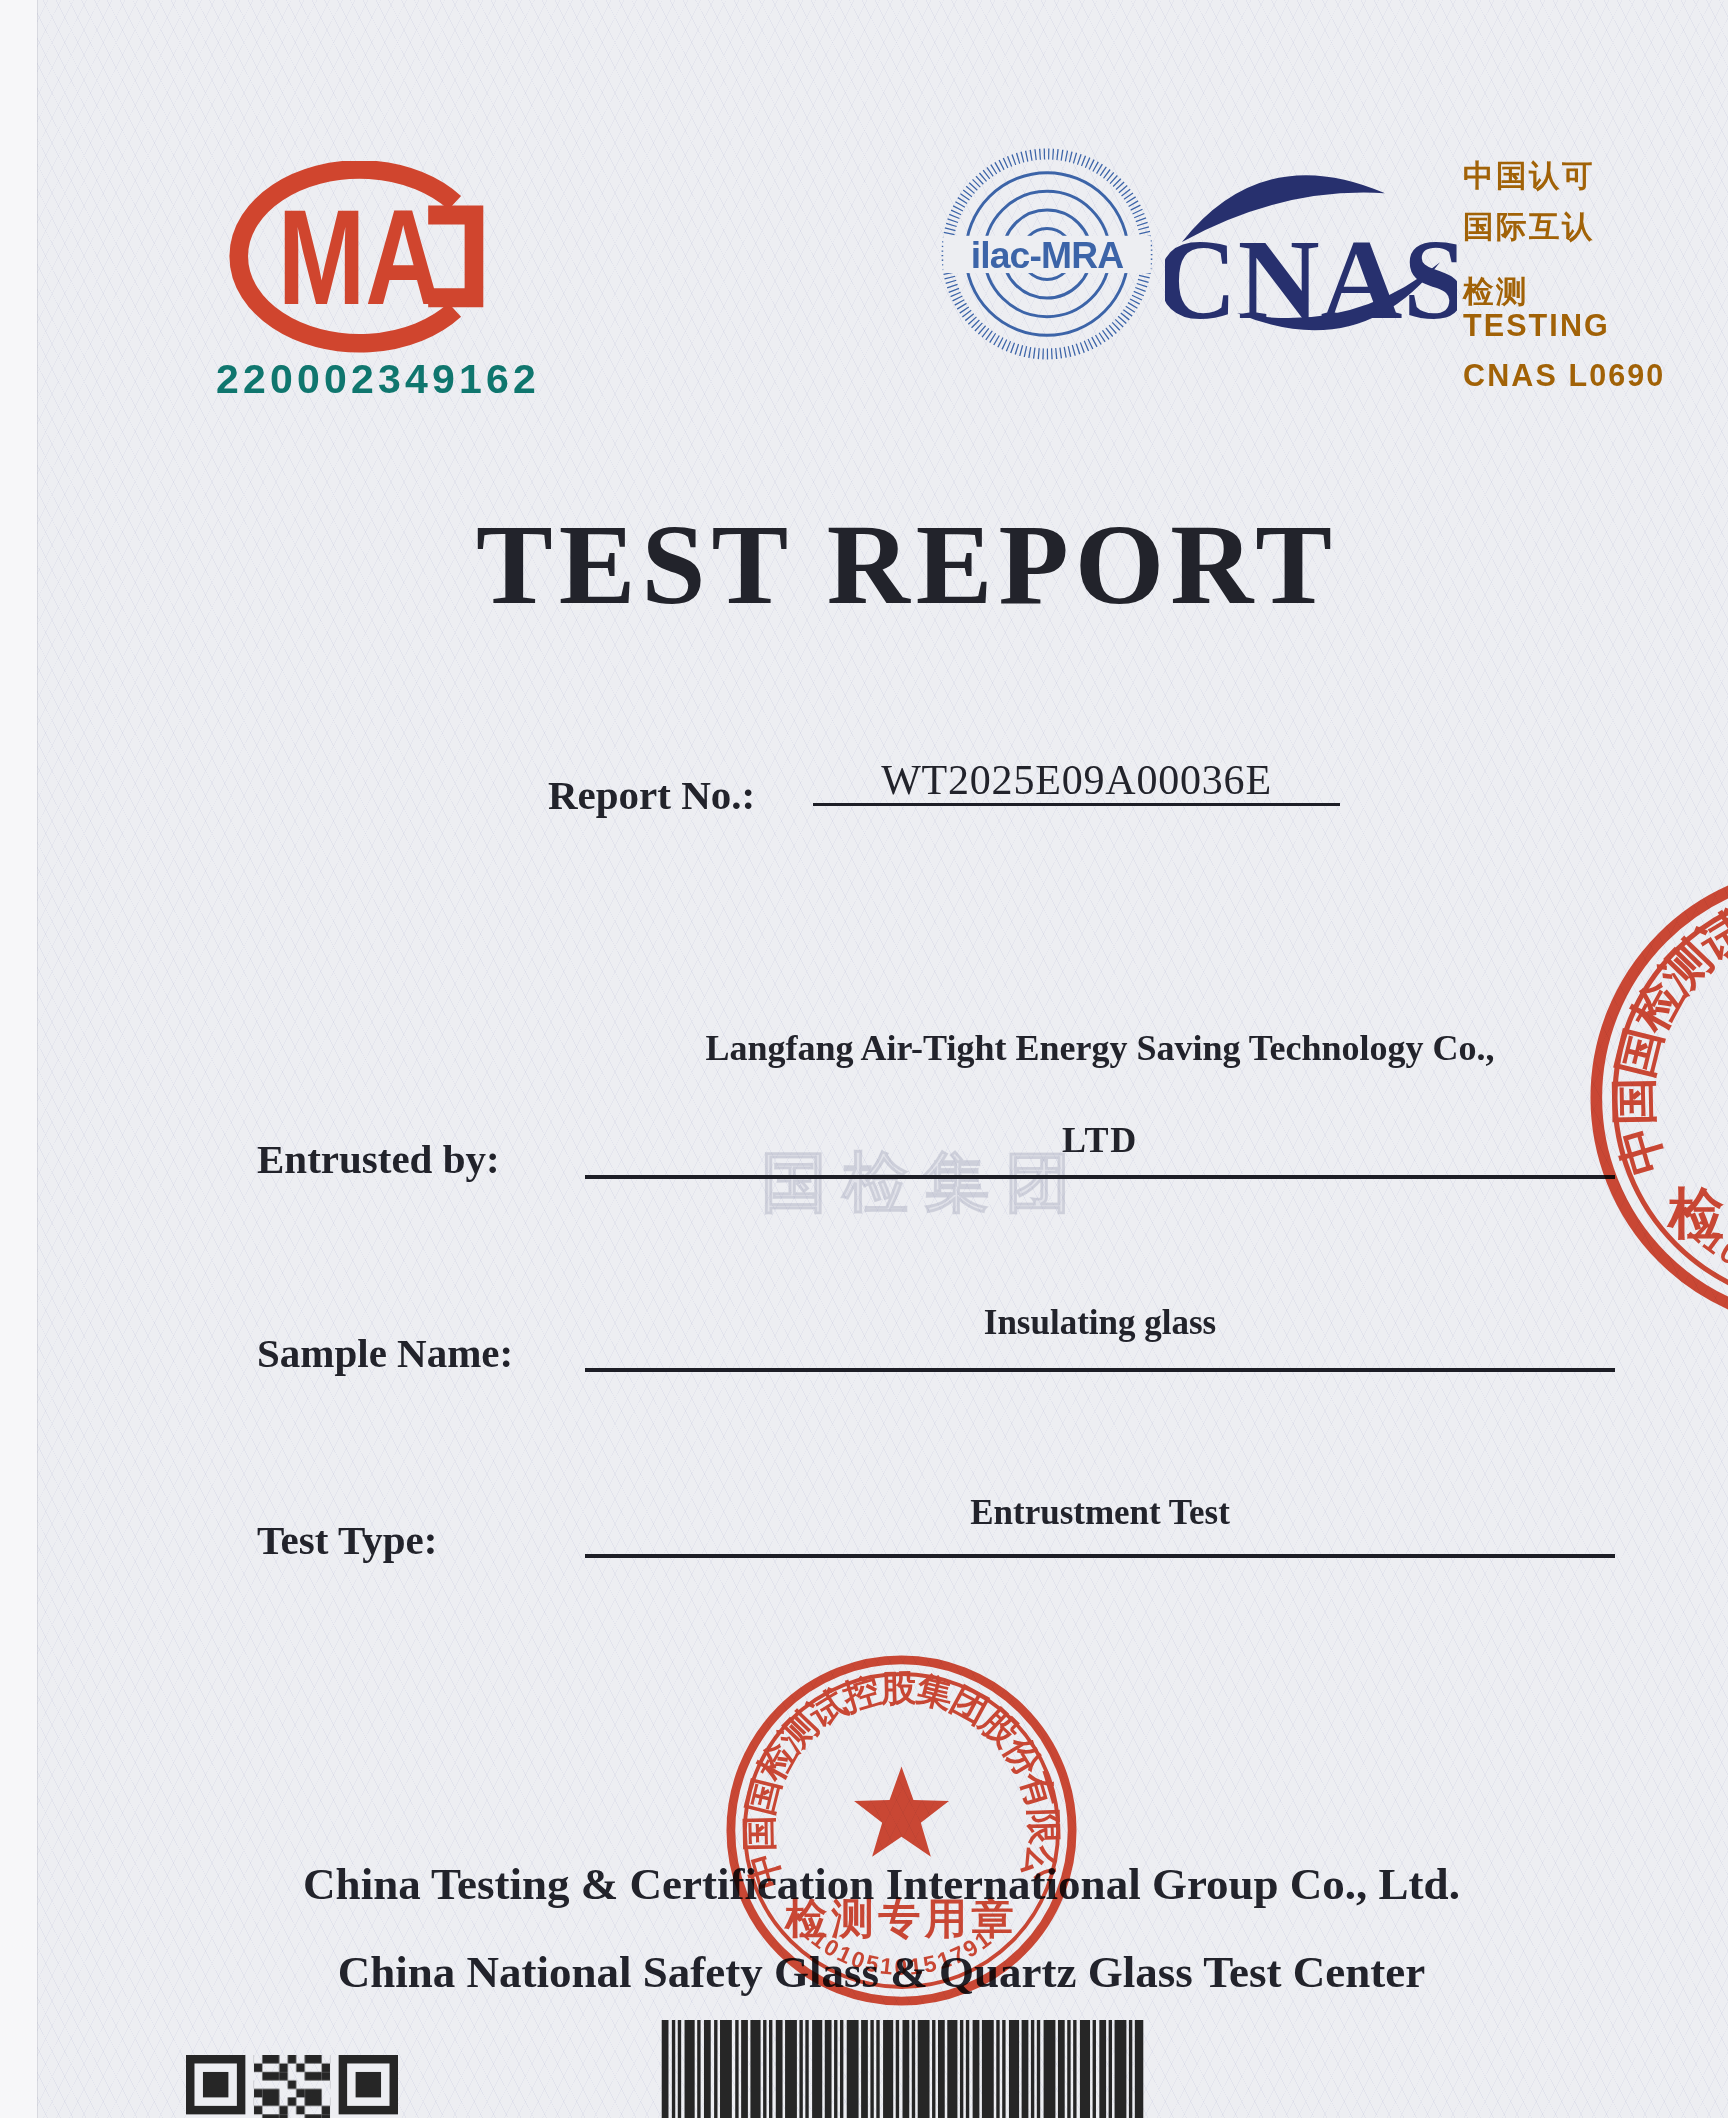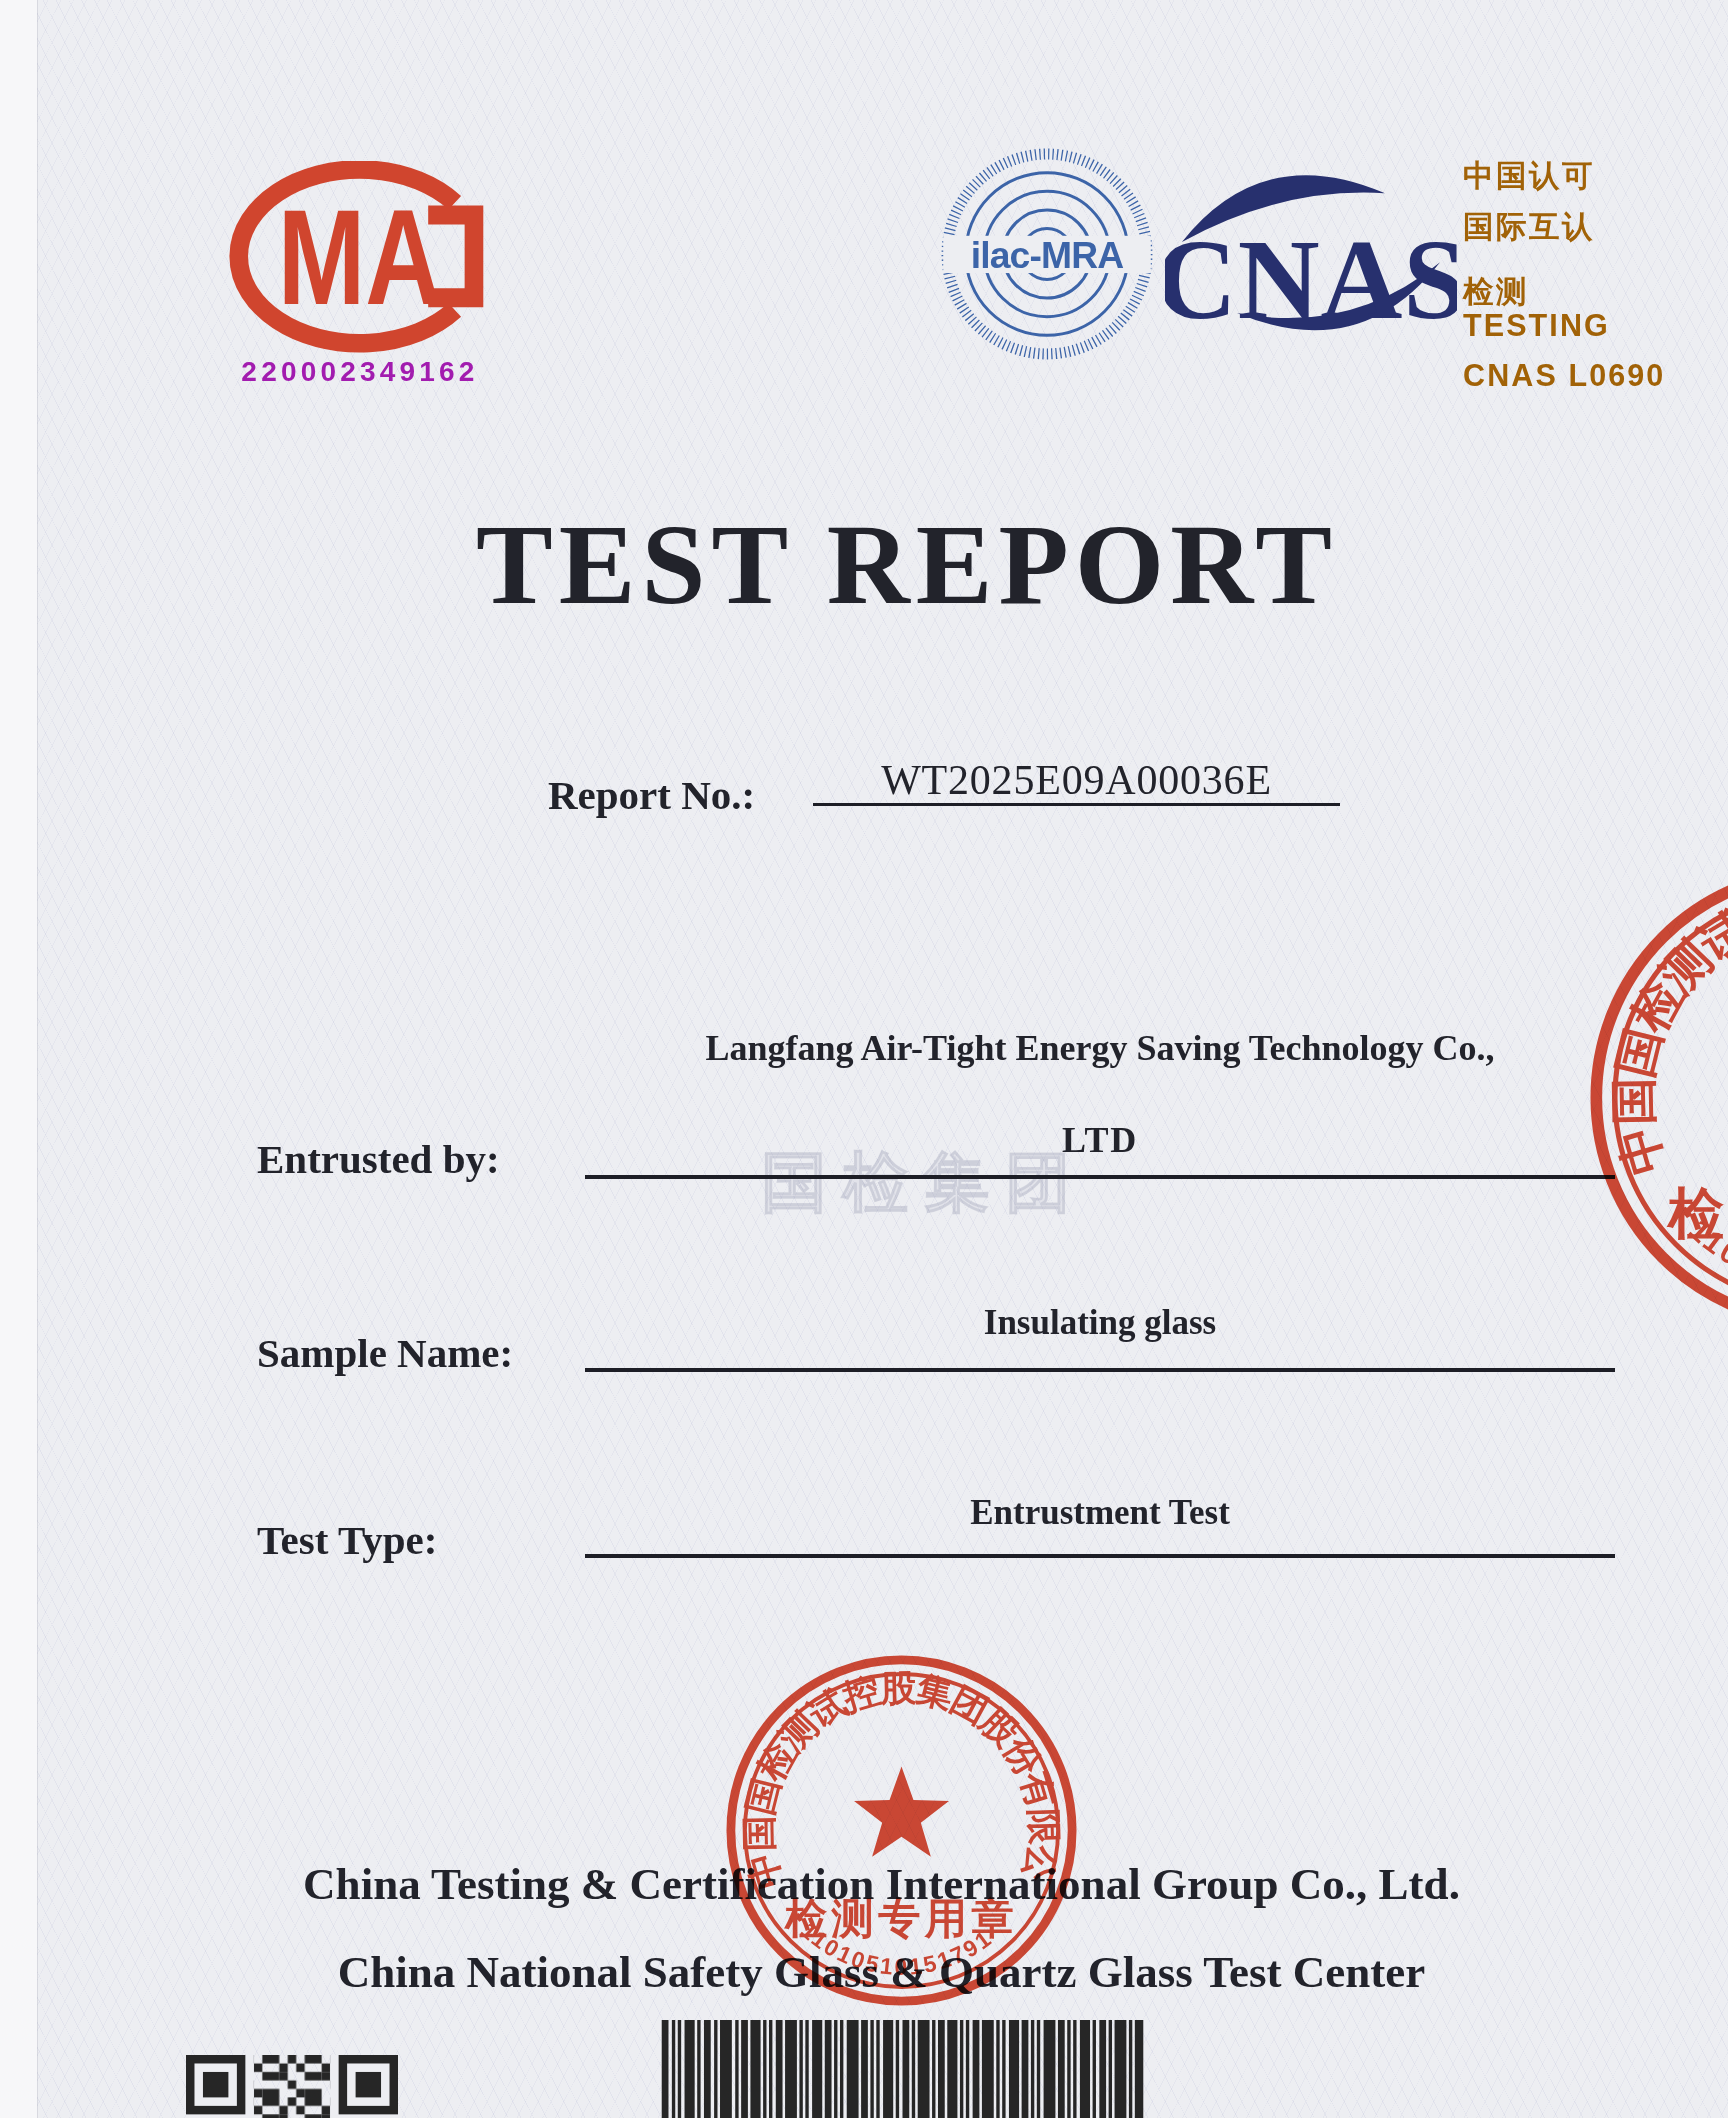--- a/index.html
+++ b/index.html
@@ -38,21 +38,21 @@
     -webkit-text-stroke:0.8px rgba(148,152,175,.32);
     letter-spacing:-2.5px; white-space:nowrap;
   }
   .ghost-cn{letter-spacing:15.3px;-webkit-text-stroke:0.8px rgba(148,152,175,.26);color:rgba(175,179,198,.18);}
 
   .stamp{mix-blend-mode:multiply;opacity:.96;z-index:5;}
 
   .accr-line-cn{font-size:30.5px;letter-spacing:2.5px;font-weight:bold;font-family:"Liberation Sans",sans-serif;}
   .accr-line-en{font-size:30.5px;letter-spacing:2.1px;font-weight:bold;font-family:"Liberation Sans",sans-serif;}
 
-  .cma-num{font-family:"Liberation Sans",sans-serif;font-size:28px;letter-spacing:4.2px;color:#a21caf;font-weight:bold;}
+  .cma-num{font-family:"Liberation Sans",sans-serif;font-size:41px;letter-spacing:4.2px;color:#0f766e;font-weight:bold;}
 </style>
 </head>
 <body>
 
 <div class="page">
 
   <svg width="0" height="0" style="position:absolute" aria-hidden="true">
     <defs>
       <path id="stamp-arc-top" d="M -67.6 30.1 A 74 74 0 1 1 67.6 30.1" fill="none"></path>
       <path id="stamp-arc-bottom" d="M -58 58 A 82 82 0 0 0 58 58" fill="none"></path>

